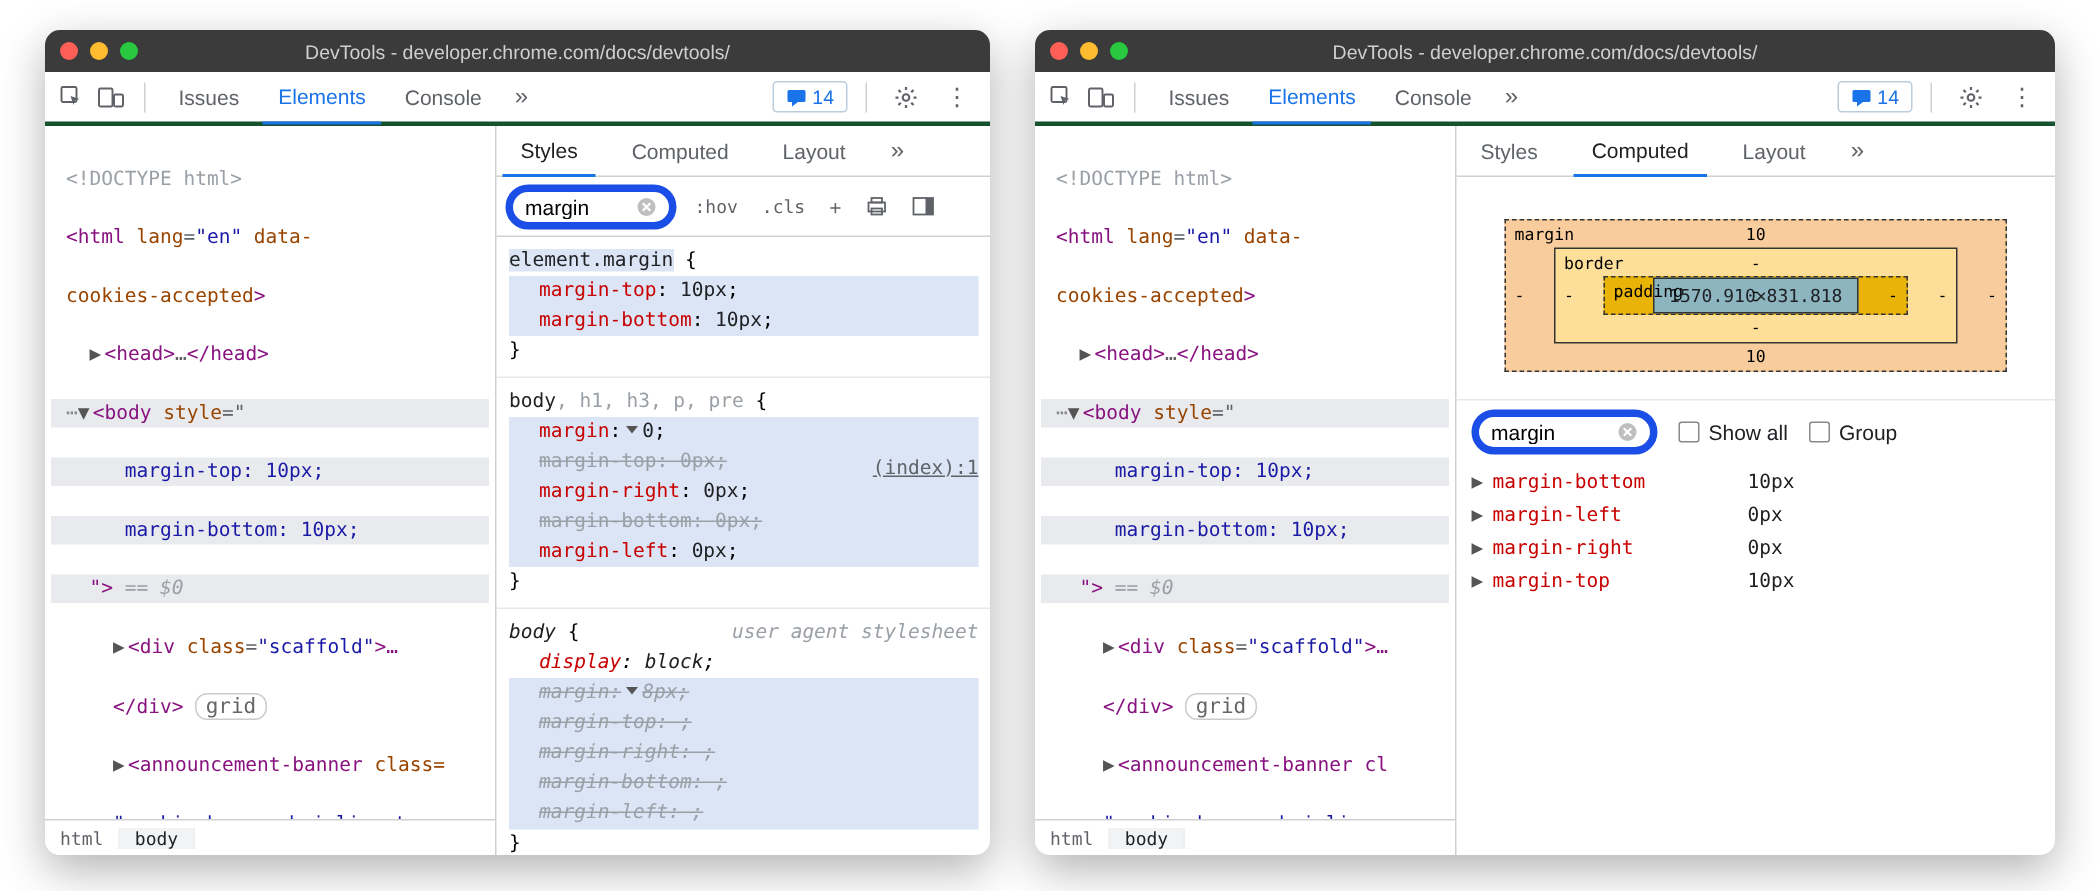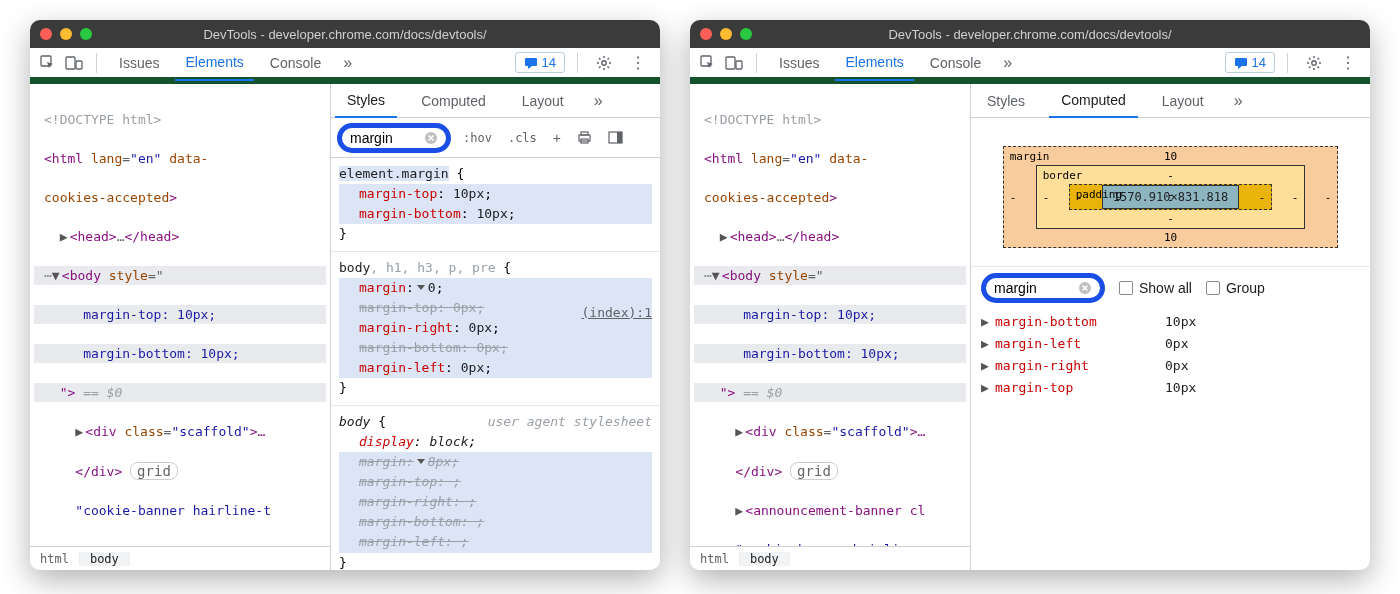--- a/index.html
+++ b/index.html
@@ -37,21 +37,21 @@
   .light.red { background: #ff5f57; }
   .light.yellow { background: #febc2e; }
   .light.green { background: #28c840; }
   .title-text { color: #cfcfcf; font-size: 13px; position:absolute; left:0; right:0; text-align:center; }
 
   
   .tabs-row {
     height: 36px;
     display: flex;
     align-items: center;
-    border-bottom: 7px solid #14532d;
+    border-bottom: 3px solid #14532d;
     padding: 0 8px;
     gap: 6px;
     background: #fff;
   }
   .inspect-icon, .device-icon { width:20px; height:20px; display:flex; align-items:center; justify-content:center; color:#5f6368; }
   .vsep { width:1px; height:20px; background:#d0d0d0; margin:0 6px; }
   .main-tab { padding: 0 10px; height:36px; display:flex; align-items:center; color:#5f6368; font-size:14px; cursor:pointer; }
   .main-tab.active { color:#1a73e8; border-bottom:2px solid #1a73e8; font-weight:500; }
   .more { font-size:16px; color:#5f6368; padding:0 6px; }
   .spacer { flex:1; }
@@ -219,20 +219,21 @@
 <div class="line gray">&lt;!DOCTYPE html&gt;</div>
 <div class="line"><span class="tag">&lt;html </span><span class="attr">lang</span>=<span class="val">"en"</span><span class="attr"> data-</span></div>
 <div class="line"><span class="attr">cookies-accepted</span><span class="tag">&gt;</span></div>
 <div class="line">  <span class="arrow">▶</span><span class="tag">&lt;head&gt;</span><span>…</span><span class="tag">&lt;/head&gt;</span></div>
 <div class="line hl"><span class="dots">⋯</span><span class="arrow">▼</span><span class="tag">&lt;body </span><span class="attr">style</span><span>="</span></div>
 <div class="line hl">     <span class="val">margin-top: 10px;</span></div>
 <div class="line hl">     <span class="val">margin-bottom: 10px;</span></div>
 <div class="line hl">  <span class="tag">"&gt;</span><span class="dollar"> == </span><span class="dollar">$0</span></div>
 <div class="line">    <span class="arrow">▶</span><span class="tag">&lt;div </span><span class="attr">class</span>=<span class="val">"scaffold"</span><span class="tag">&gt;…</span></div>
 <div class="line">    <span class="tag">&lt;/div&gt;</span> <span class="pill">grid</span></div>
+<div class="line">    <span class="arrow">▶</span><span class="tag">&lt;announcement-banner </span><span class="attr">class=</span></div>
 <div class="line">    <span class="val">"cookie-banner hairline-t</span></div>
 
 
 
 
 
       </div>
       <div class="breadcrumb">
         <div class="crumb">html</div>
         <div class="crumb active">body</div>

